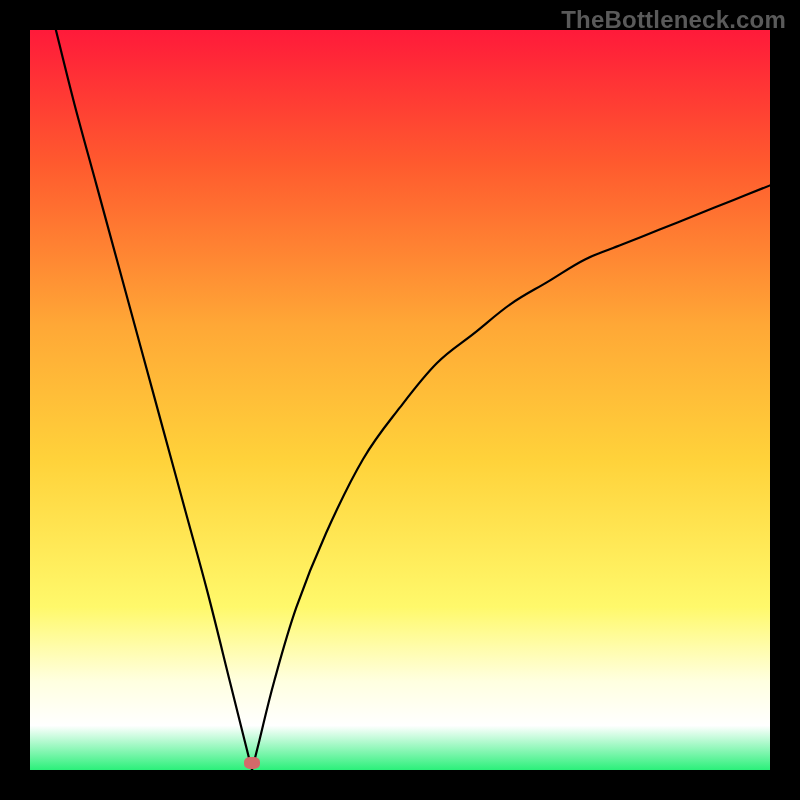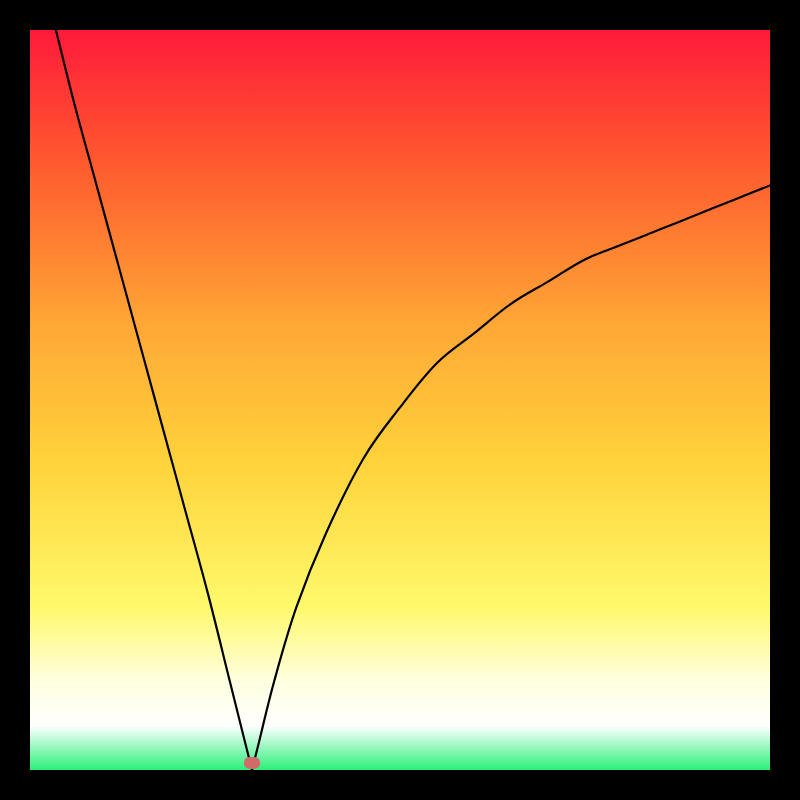--- a/index.html
+++ b/index.html
@@ -42,20 +42,21 @@
     border-radius: 6px / 5px;
     transform: translate(-50%, -50%);
     z-index: 5;
   }
 </style>
 </head>
 <body>
 
 <div class="frame">
 
+  <div class="watermark" style="color: rgb(90, 90, 90);">TheBottleneck.com</div>
 
   <svg class="plot" viewBox="0 0 740 740" preserveAspectRatio="none">
     <defs>
       <linearGradient id="bg-grad" x1="0" y1="0" x2="0" y2="1">
 
       <stop offset="0%" stop-color="#ff1a3a"></stop>
           <stop offset="18%" stop-color="#ff5a2e"></stop>
           <stop offset="40%" stop-color="#ffa836"></stop>
           <stop offset="58%" stop-color="#ffd23a"></stop>
           <stop offset="78%" stop-color="#fff96b"></stop>

